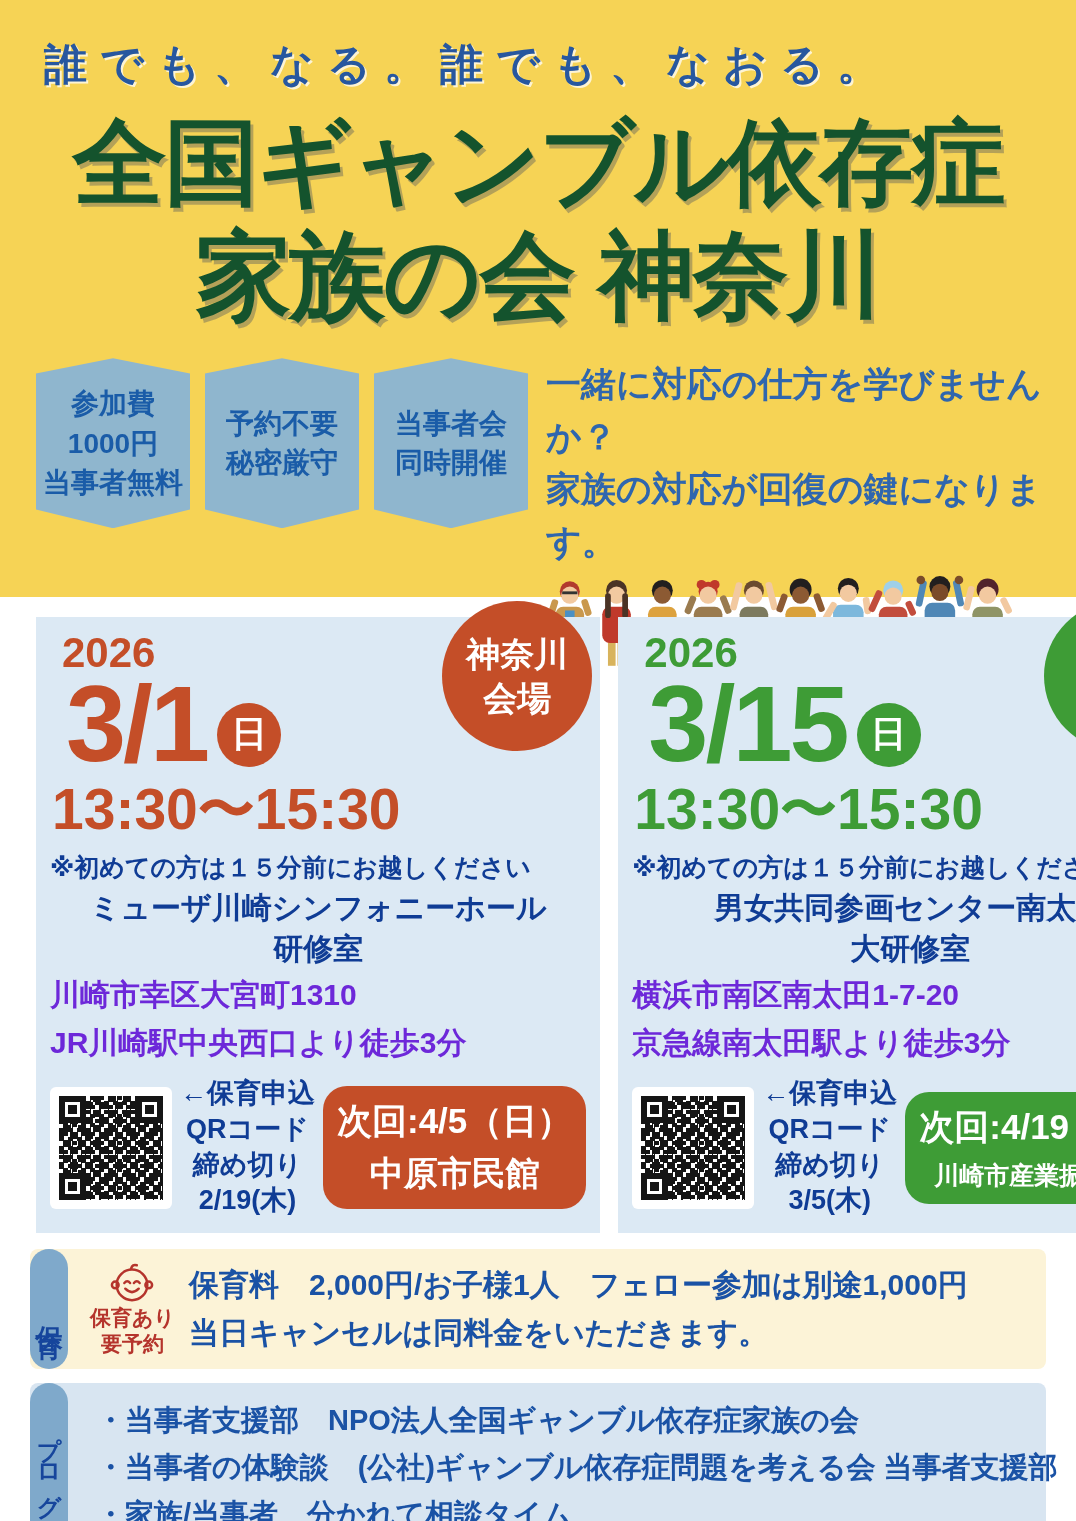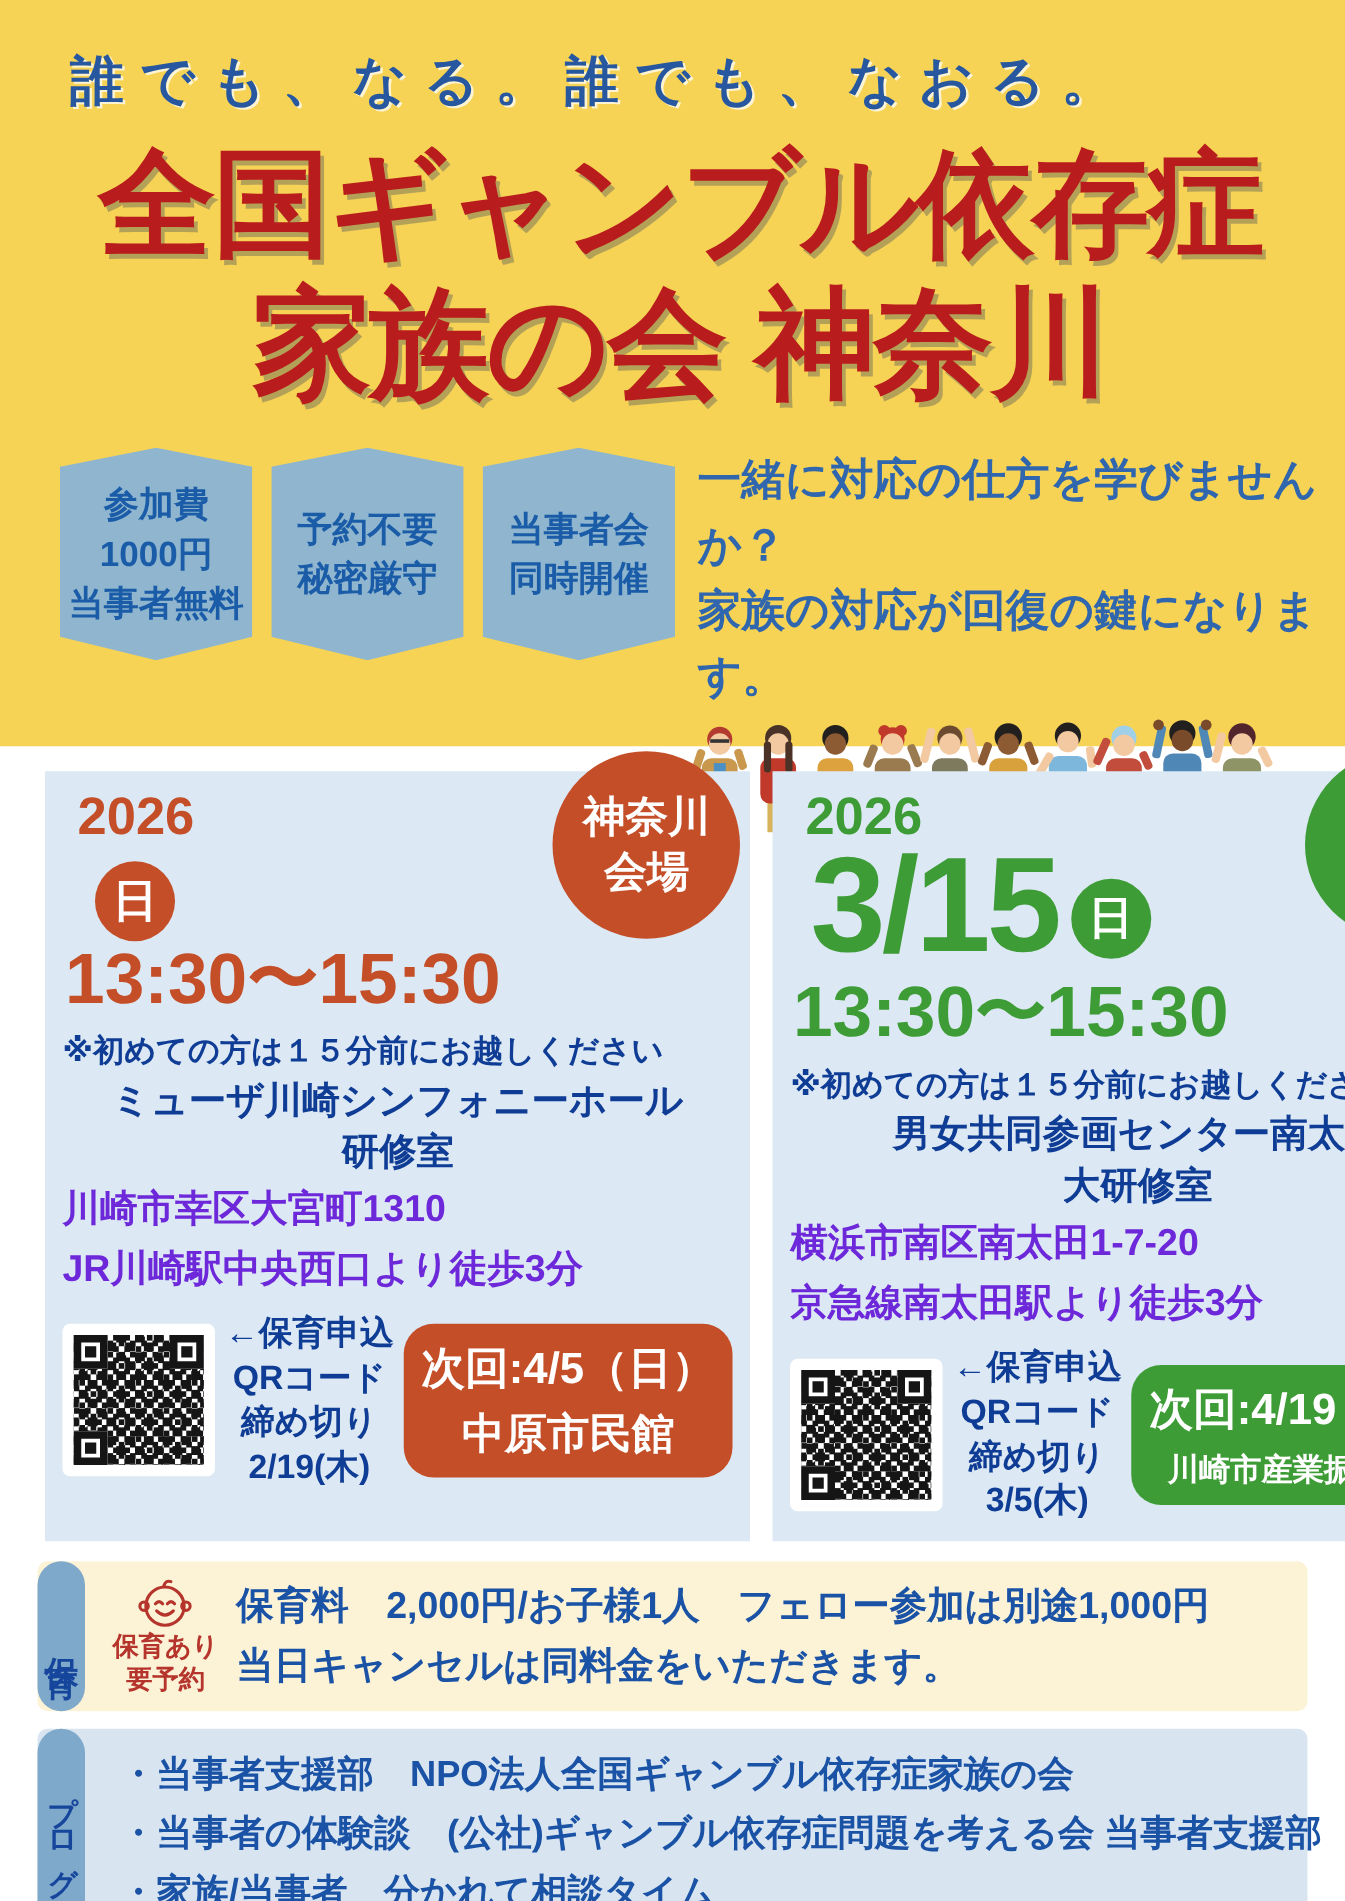--- a/index.html
+++ b/index.html
@@ -1,23 +1,23 @@
 <!DOCTYPE html>
 <html><head>
 <meta charset="utf-8">
 <style>
   * { margin:0; padding:0; box-sizing:border-box; }
   body { font-family:"Liberation Sans","DejaVu Sans",sans-serif; background:#777; }
   .poster { width:1076px; height:1521px; background:#fff; margin:0 auto; position:relative; overflow:hidden; }
 
   
-  .header { background:#F6D355; height:597px; padding:36px 0 0 12px; position:relative; }
+  .header { background:#F6D355; height:597px; padding:36px 0 0 0; position:relative; }
   .tagline { color:#27579F; font-size:43px; font-weight:700; letter-spacing:13px; margin-left:44px;
              text-shadow:2px 2px 0 rgba(255,255,255,.75); }
-  .title { text-align:center; color:#b91c1c; font-weight:900; letter-spacing:-2px;
+  .title { text-align:center; color:#14532d; font-weight:900; letter-spacing:-2px;
            text-shadow:3px 4px 0 rgba(25,45,95,.30); line-height:1.18; }
   .title-l1 { font-size:94px; margin-top:14px; }
   .title-l2 { font-size:96px; }
   .header-bottom { display:flex; margin:26px 18px 0 36px; }
   .badges { display:flex; gap:15px; width:492px; flex:none; }
   .badge { width:154px; height:170px; background:#8FB6CE; color:#1A5CA8; font-weight:800;
            font-size:28px; line-height:1.4; display:flex; flex-direction:column; align-items:center;
            justify-content:center; text-align:center;
            clip-path:polygon(0% 9%,50% 0%,100% 9%,100% 89%,50% 100%,0% 89%); }
   .header-right { flex:1; display:flex; flex-direction:column; align-items:center; }
@@ -223,20 +223,21 @@
 
   <div class="events">
 
     <div class="panel red">
       <div class="venue-badge">
         <span>神奈川</span>
         <span>会場</span>
       </div>
       <div class="year accent">2026</div>
       <div class="date-row">
+        <span class="date-big accent">3/1</span>
         <span class="day-circle">日</span>
       </div>
       <div class="time accent">13:30〜15:30</div>
       <div class="note">※初めての方は１５分前にお越しください</div>
       <div class="venue-name">
         <div>ミューザ川崎シンフォニーホール</div>
         <div>研修室</div>
       </div>
       <div class="addr">川崎市幸区大宮町1310</div>
       <div class="addr">JR川崎駅中央西口より徒歩3分</div>

